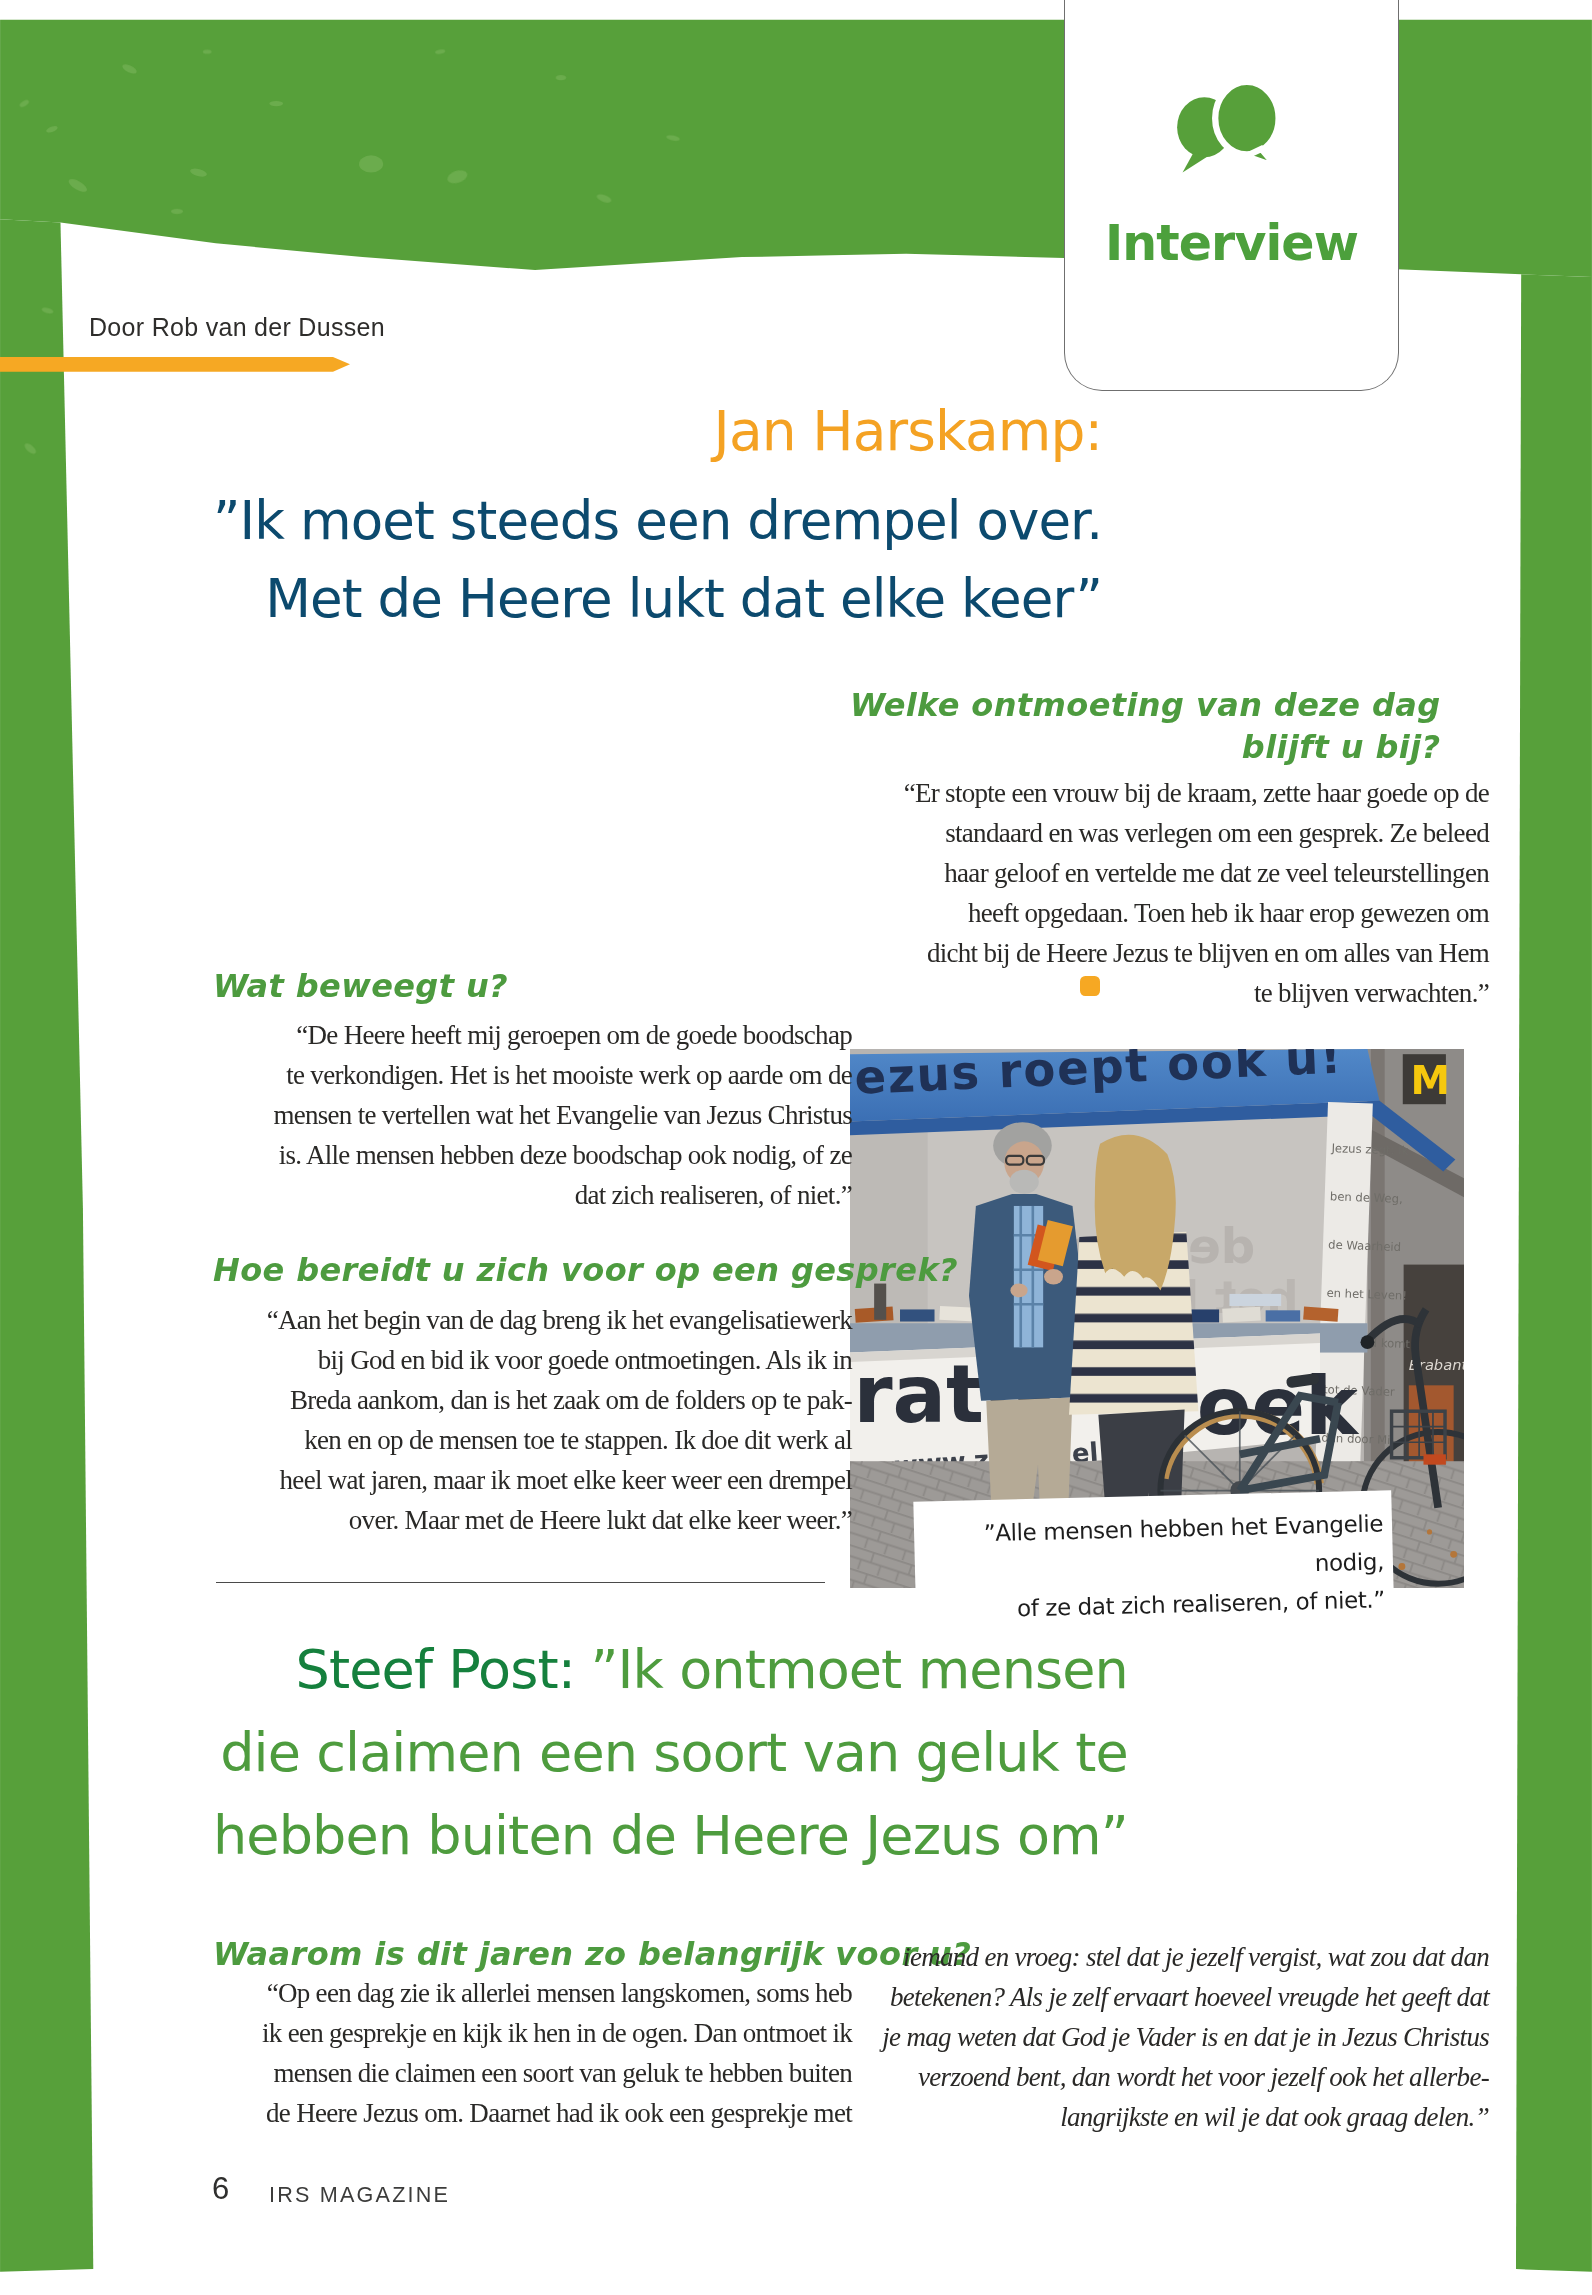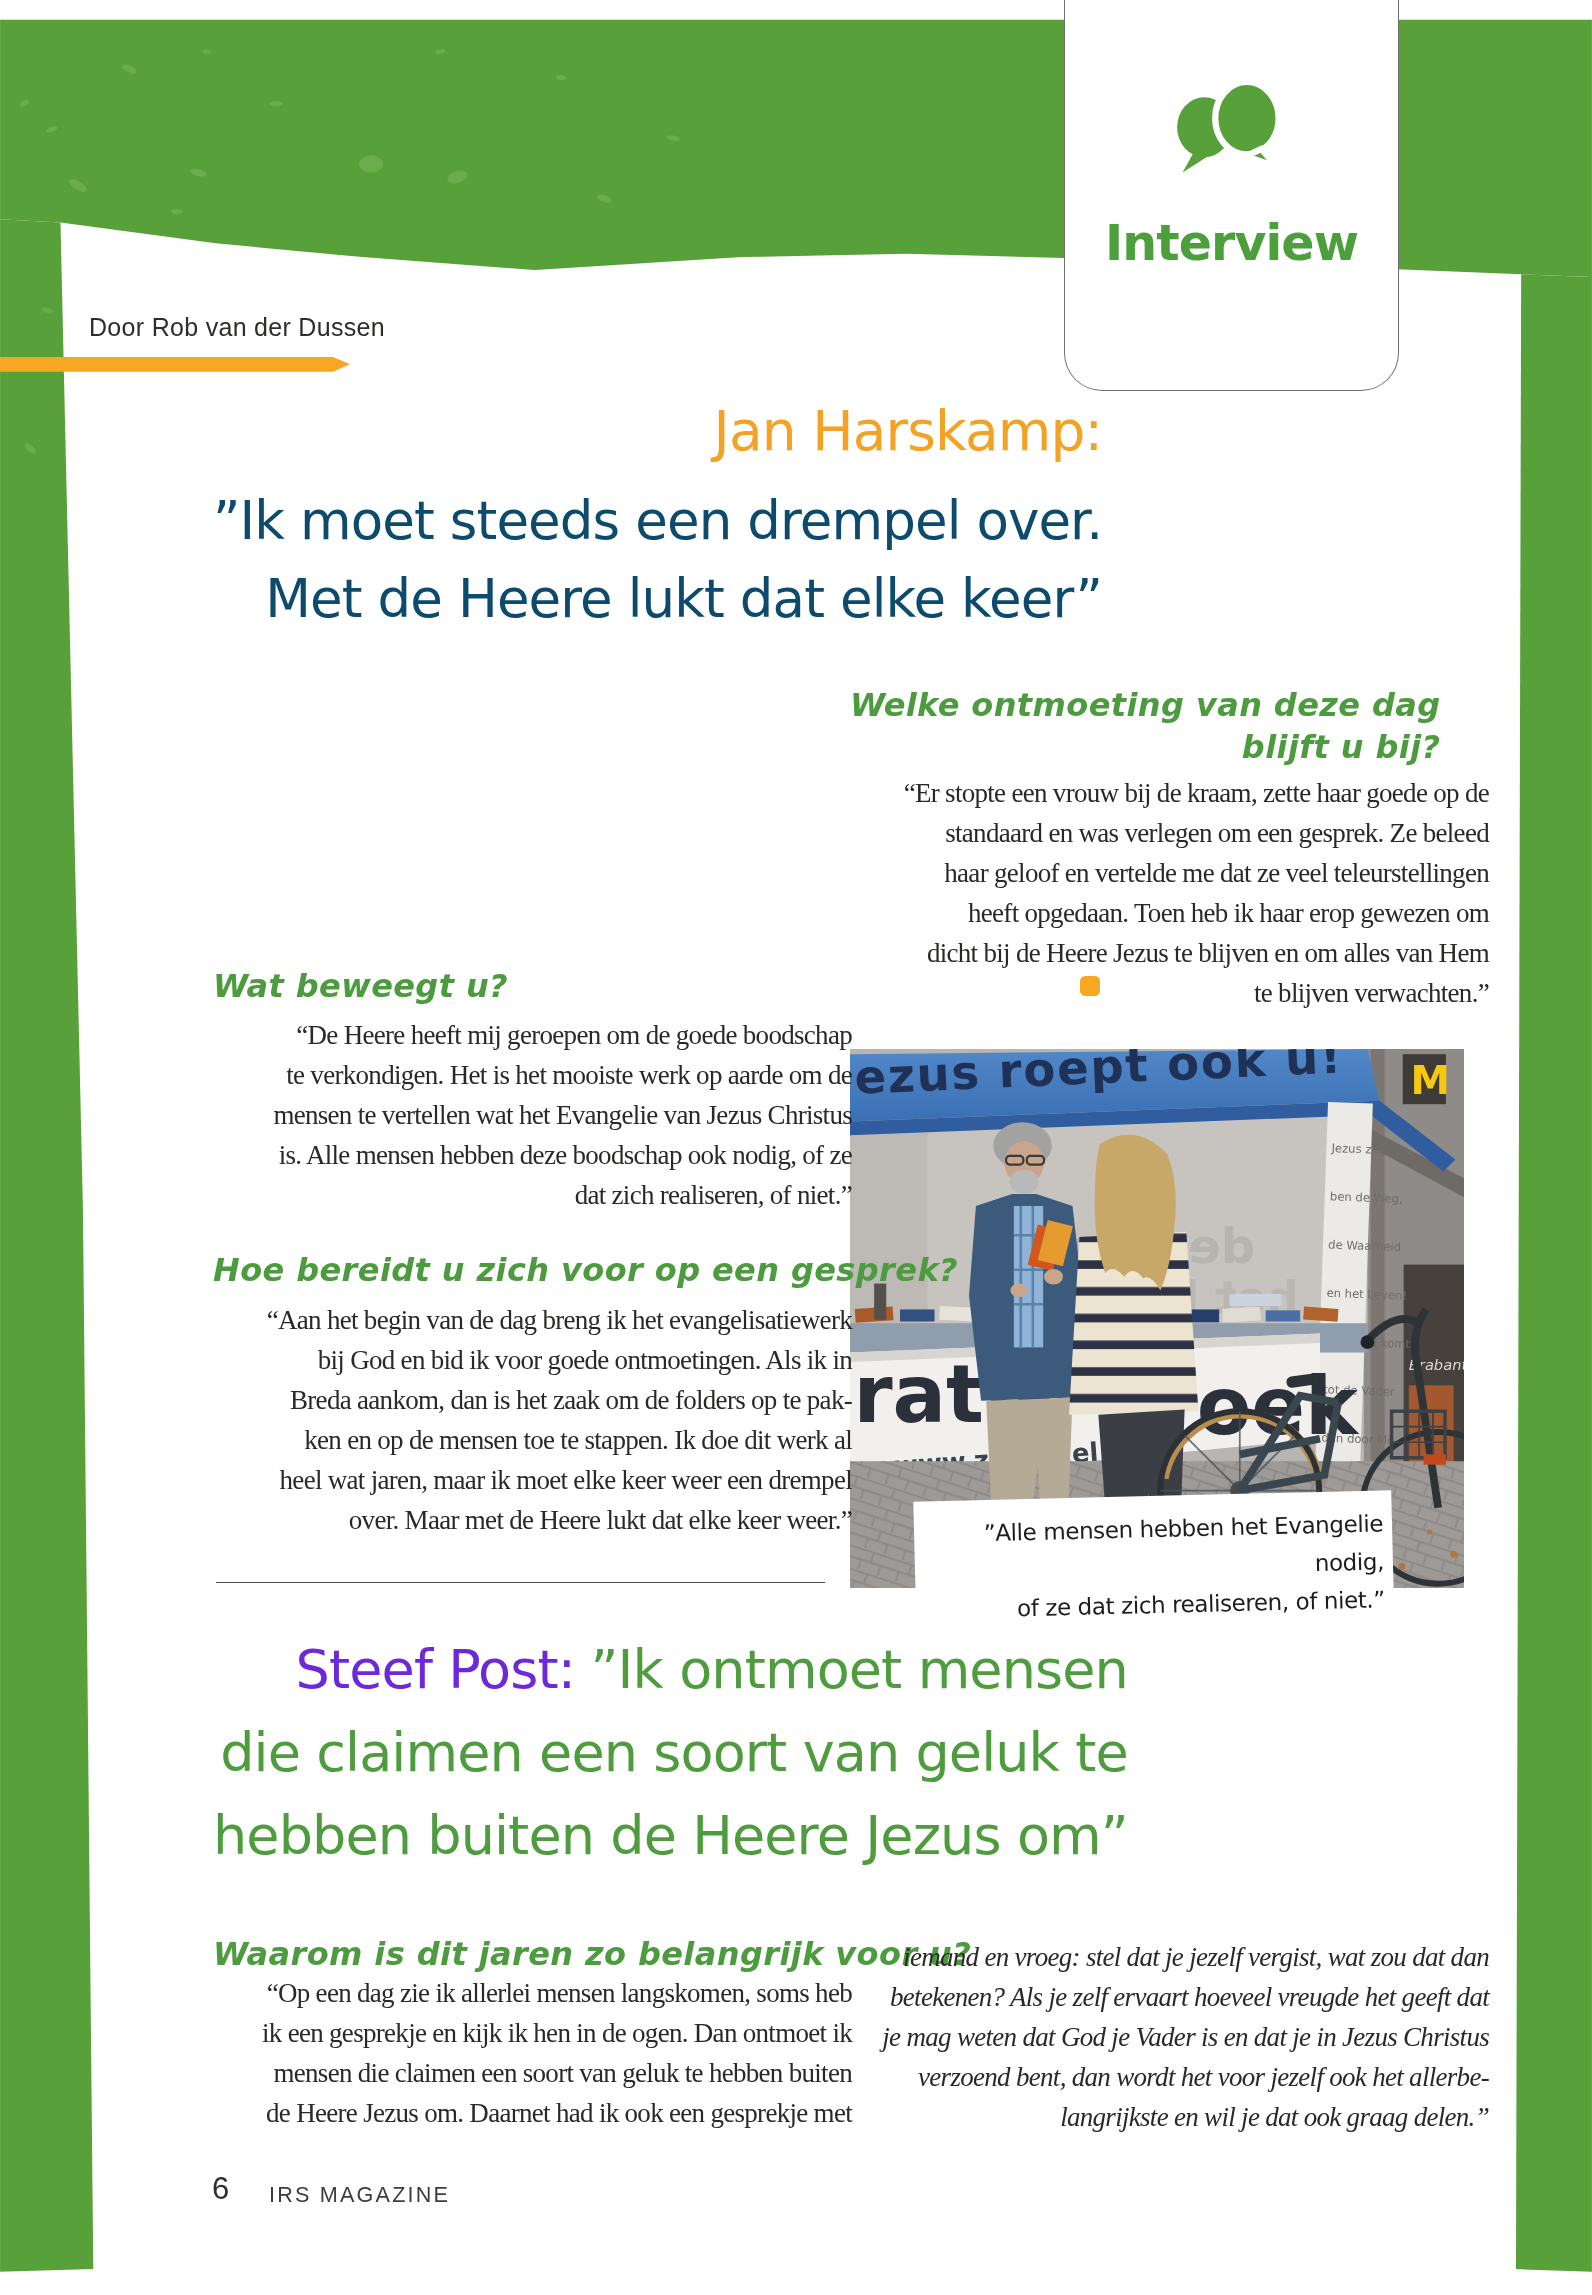--- a/index.html
+++ b/index.html
@@ -19,21 +19,21 @@
   
   .byline{left:89px;top:313px;font-size:25px;color:#2e2d2b;letter-spacing:0.3px;z-index:4;}
   .orange-bar{left:0;top:357px;width:350px;height:14.7px;background:#F6A823;z-index:4;
       clip-path:polygon(0 0,333px 0,350px 50%,333px 100%,0 100%);}
   
   .hand{font-family:"DejaVu Sans",sans-serif;font-weight:normal;letter-spacing:-0.9px;}
   .title-jan{left:213px;top:399px;z-index:4;}
   .title-jan .name{color:#F4A223;font-size:55px;line-height:64px;}
   .title-jan .quote{color:#0c4a6e;font-size:53px;line-height:78px;margin-top:19px;}
   .title-steef{left:213px;top:1628px;z-index:4;font-size:54px;line-height:83px;}
-  .title-steef .name{color:#6d28d9;}
+  .title-steef .name{color:#15803d;}
   .title-steef .q1{color:#4E9C3E;}
   .title-steef .quote{color:#4E9C3E;}
   
   .lead{left:213px;top:680px;width:639px;font-size:31px;line-height:42px;color:#3E3D3B;z-index:4;}
   
   .q{font-family:"DejaVu Sans",sans-serif;font-style:italic;font-weight:600;color:#4D9B3F;
      font-size:32px;letter-spacing:0.4px;z-index:4;}
   
   .body-serif{font-family:"Liberation Serif",serif;font-size:27px;letter-spacing:-0.7px;
               line-height:40px;color:#2A2927;z-index:4;}

